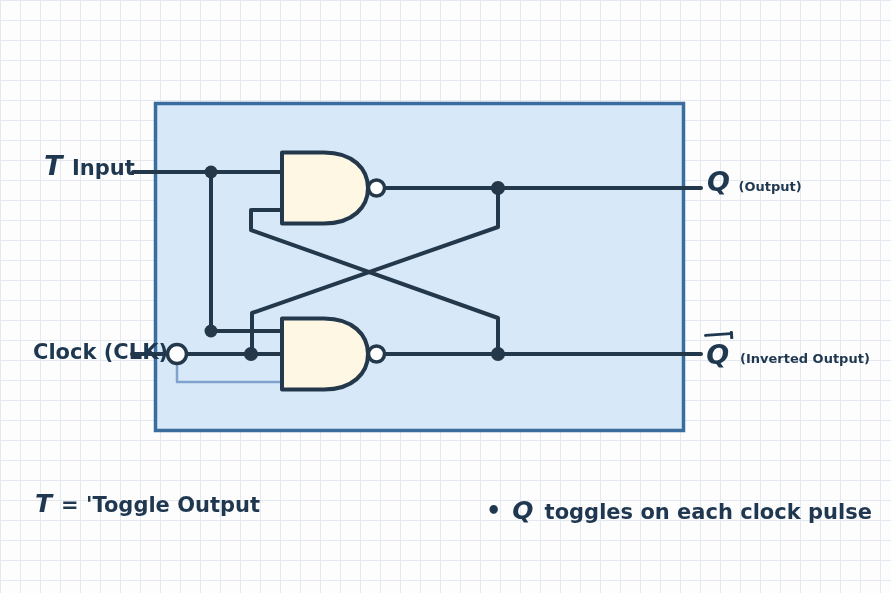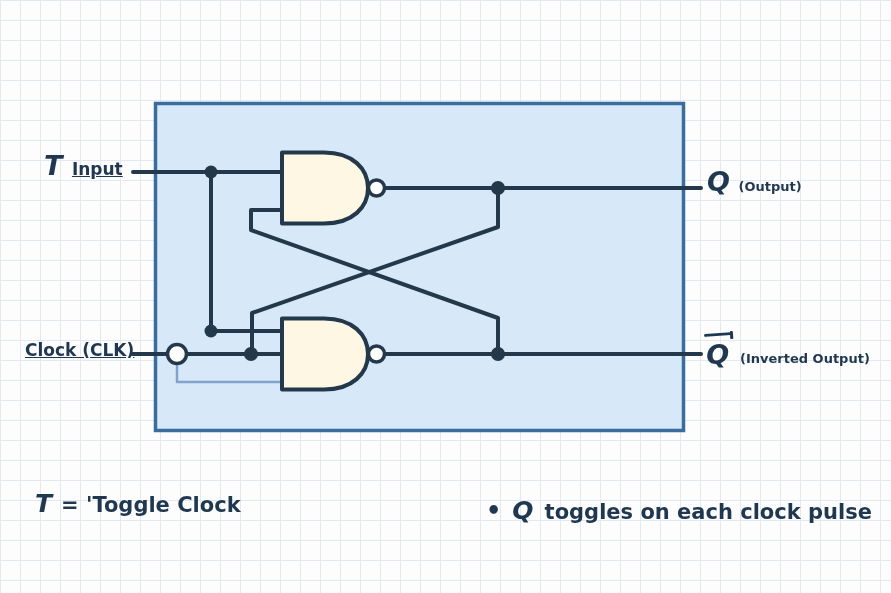--- a/index.html
+++ b/index.html
@@ -17,21 +17,21 @@
   }
   svg.circuit{position:absolute;left:0;top:0;}
   .box{fill:var(--box-fill);stroke:var(--box-border);stroke-width:3.5;}
   .wire{stroke:var(--wire);stroke-width:4;fill:none;stroke-linejoin:round;stroke-linecap:round;}
   .wire-thin{stroke:var(--feedback-wire);stroke-width:2.5;fill:none;stroke-linejoin:round;}
   .gate{fill:var(--gate-fill);stroke:var(--wire);stroke-width:4;stroke-linejoin:round;}
   .dot{fill:var(--wire);stroke:none;}
   .bubble{fill:#ffffff;stroke:var(--wire);stroke-width:3.5;}
   .label{position:absolute;display:flex;align-items:baseline;color:var(--text);white-space:nowrap;}
   .label .sym{font-size:27px;font-weight:bold;font-style:italic;letter-spacing:.5px;}
-  .label .txt{font-size:17px;font-weight:600;text-decoration:underline;}
+  .label .txt{font-size:21px;font-weight:600;}
   .label .paren{font-size:13px;font-weight:600;}
   .gap8{gap:8px;} .gap9{gap:9px;}
   .qbar-wrap{display:inline-flex;flex-direction:column;align-items:center;}
   .overbar{width:28px;height:3px;background:var(--text);border-radius:2px;
     transform:rotate(-4deg);position:relative;margin-bottom:3px;}
   .overbar::after{content:"";position:absolute;right:-1px;top:-1px;width:3px;height:8px;
     background:var(--text);border-radius:1px;}
   .note{position:absolute;display:flex;align-items:baseline;color:var(--text);white-space:nowrap;}
   .note .sym{font-size:25px;font-weight:bold;font-style:italic;}
   .note .txt{font-size:21px;font-weight:600;}
@@ -75,40 +75,40 @@
     <circle class="dot" cx="251" cy="354" r="7"></circle>
     <circle class="dot" cx="498" cy="188" r="7"></circle>
     <circle class="dot" cx="498" cy="354" r="7"></circle>
   </svg>
 
   <div class="label gap9" style="left:44px;top:150px;">
     <span class="sym">T</span>
     <span class="txt">Input</span>
   </div>
 
-  <div class="label" style="left:25px;top:340px;">
+  <div class="label" style="left:33px;top:340px;">
     <span class="txt">Clock (CLK)</span>
   </div>
 
   <div class="label gap8" style="left:707px;top:166px;">
     <span class="sym">Q</span>
     <span class="paren">(Output)</span>
   </div>
 
   <div class="label gap8" style="left:704px;top:333px;align-items:flex-end;">
     <span class="qbar-wrap">
       <span class="overbar"></span>
       <span class="sym">Q</span>
     </span>
     <span class="paren" style="padding-bottom:4px;">(Inverted Output)</span>
   </div>
 
   <div class="note" style="left:35px;top:489px;gap:9px;">
     <span class="sym">T</span>
-    <span class="txt">= 'Toggle Clock</span>
+    <span class="txt">= 'Toggle Output</span>
   </div>
 
   <div class="note" style="left:486px;top:496px;gap:11px;">
     <span class="bullet">•</span>
     <span class="sym">Q</span>
     <span class="txt">toggles on each clock pulse</span>
   </div>
 
 </div>
 

